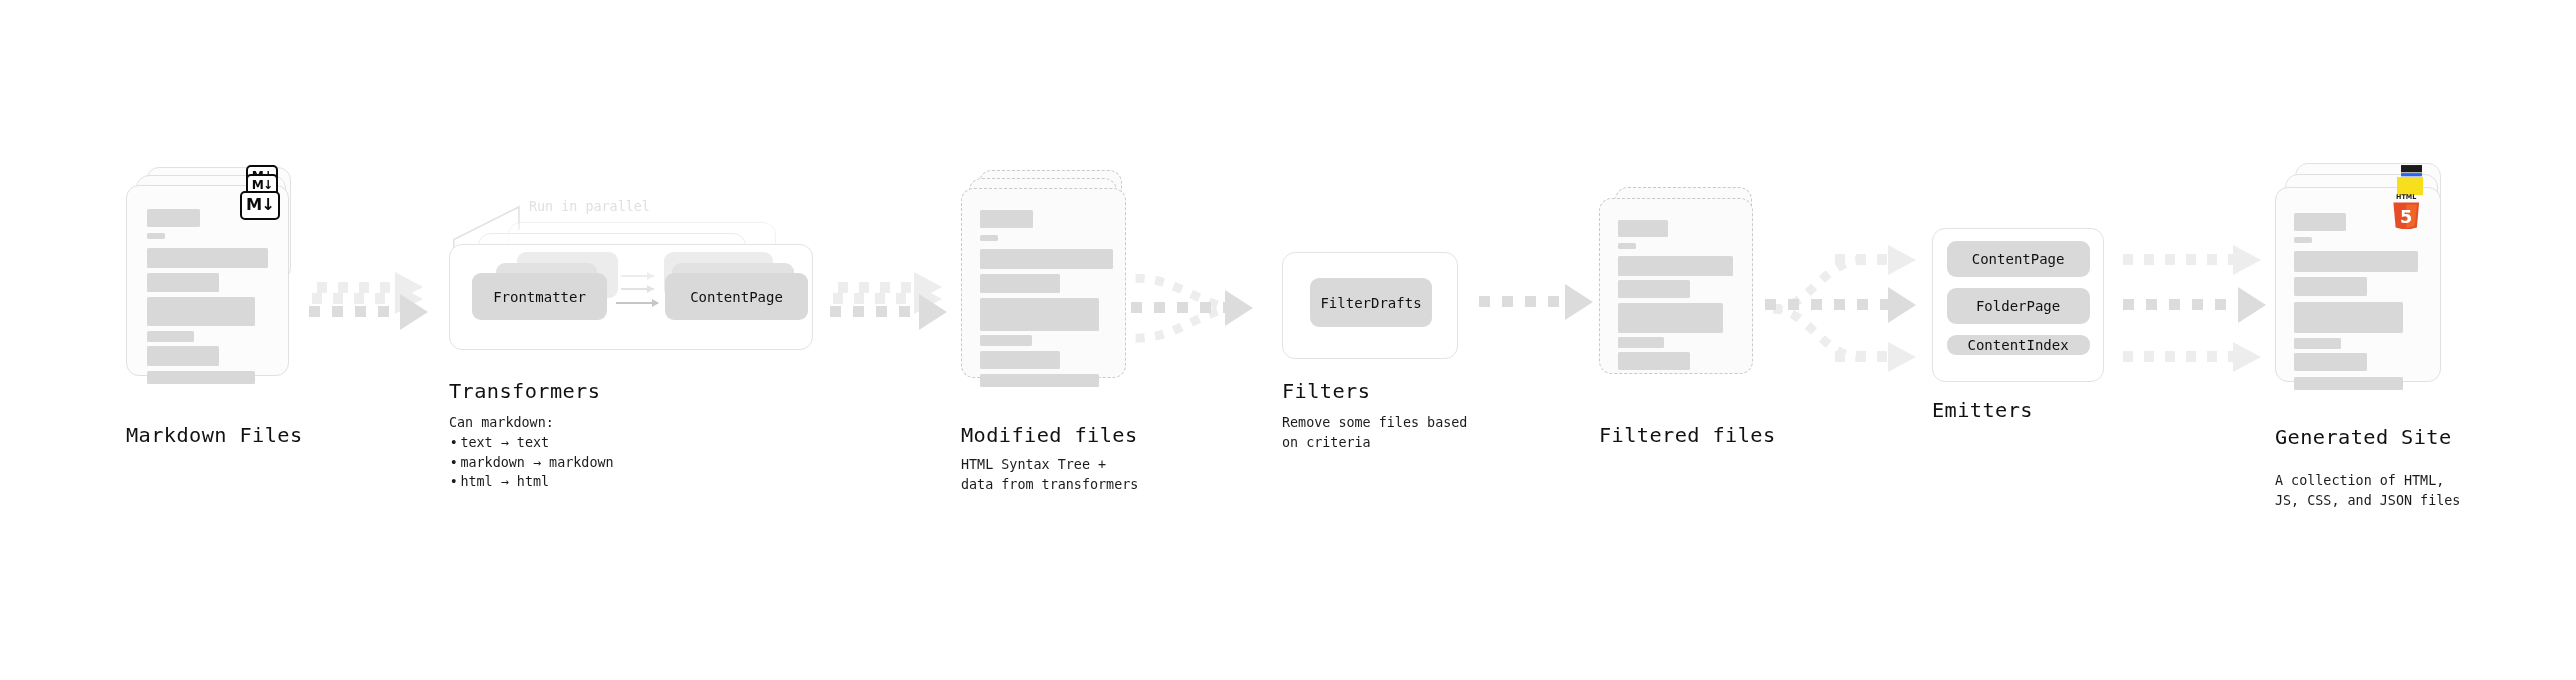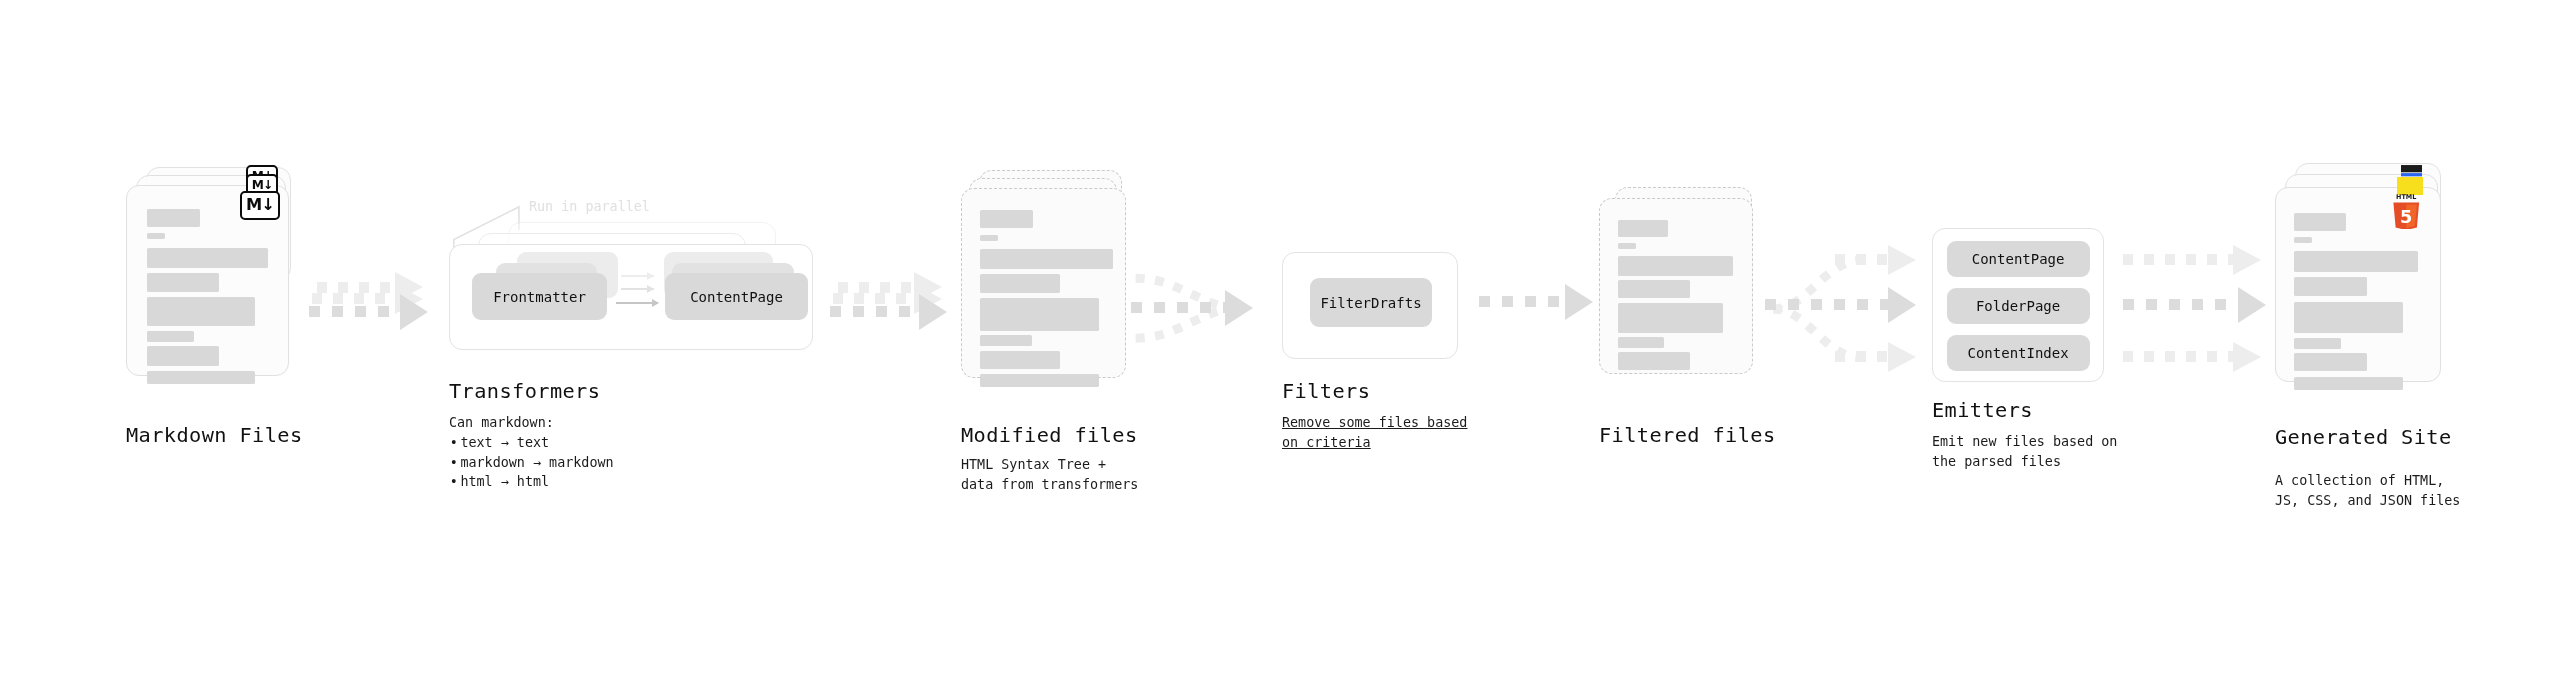--- a/index.html
+++ b/index.html
@@ -217,21 +217,21 @@
         <div class="dash"></div>
         <div class="head"></div>
       </div>
   </div>
 
   <div class="node" style="left:1282px;top:252px;width:176px;height:107px;text-decoration:underline;">
     <div class="gbox" style="left:0;top:0;width:176px;height:107px;"></div>
     <div class="chip" style="left:28px;top:26px;width:122px;height:49px;z-index:4;">FilterDrafts</div>
   </div>
   <div class="node title" style="left:1282px;top:379px;">Filters</div>
-  <div class="node sub" style="left:1282px;top:413px;text-decoration:underline;">Remove some files based
+  <div class="node sub" style="left:1282px;top:413px;">Remove some files based
 on criteria</div>
 
   <div class="node" style="left:1479px;top:288px;width:122px;height:41px;">
     <div class="flow" style="left:0px;top:8.1px;width:114px;">
         <div class="dash"></div>
         <div class="head"></div>
       </div>
   </div>
 
   <div class="node" style="left:1599px;top:187px;">
@@ -266,25 +266,23 @@
     <div class="flow dim" style="left:65px;top:115px;width:81px;">
         <div class="dash"></div>
         <div class="head"></div>
       </div>
   </div>
 
   <div class="node" style="left:1932px;top:228px;width:172px;height:154px;">
     <div class="gbox" style="left:0;top:0;width:172px;height:154px;"></div>
     <div class="chip" style="left:14.6px;top:13px;width:143px;height:36px;z-index:4;">ContentPage</div>
     <div class="chip" style="left:14.6px;top:60px;width:143px;height:36px;z-index:4;">FolderPage</div>
-    <div class="chip" style="left:14.6px;top:107px;width:143px;height:36px;z-index:4;">ContentIndex</div>
+    <div class="chip" style="left:14.6px;top:107px;width:143px;height:20px;z-index:4;">ContentIndex</div>
   </div>
   <div class="node title" style="left:1932px;top:398px;">Emitters</div>
-  <div class="node sub" style="left:1932px;top:432px;">Emit new files based on
-the parsed files</div>
 
   <div class="node" style="left:2123px;top:236px;width:146px;height:146px;">
     <div class="flow dim" style="left:0px;top:18px;width:138px;">
         <div class="dash"></div>
         <div class="head"></div>
       </div>
     <div class="flow" style="left:0px;top:63px;width:143px;">
         <div class="dash"></div>
         <div class="head"></div>
       </div>

